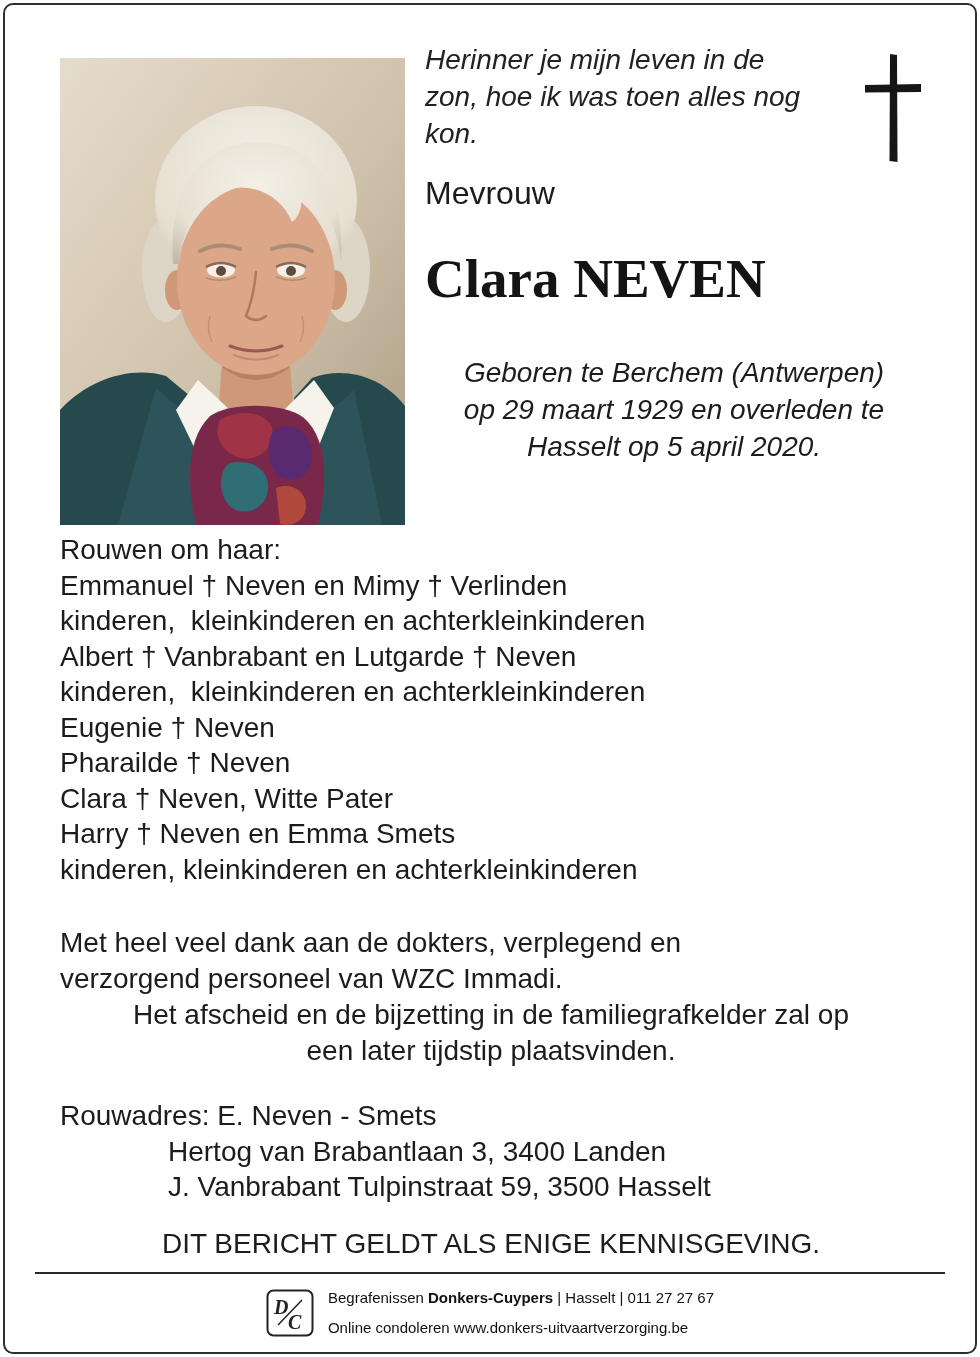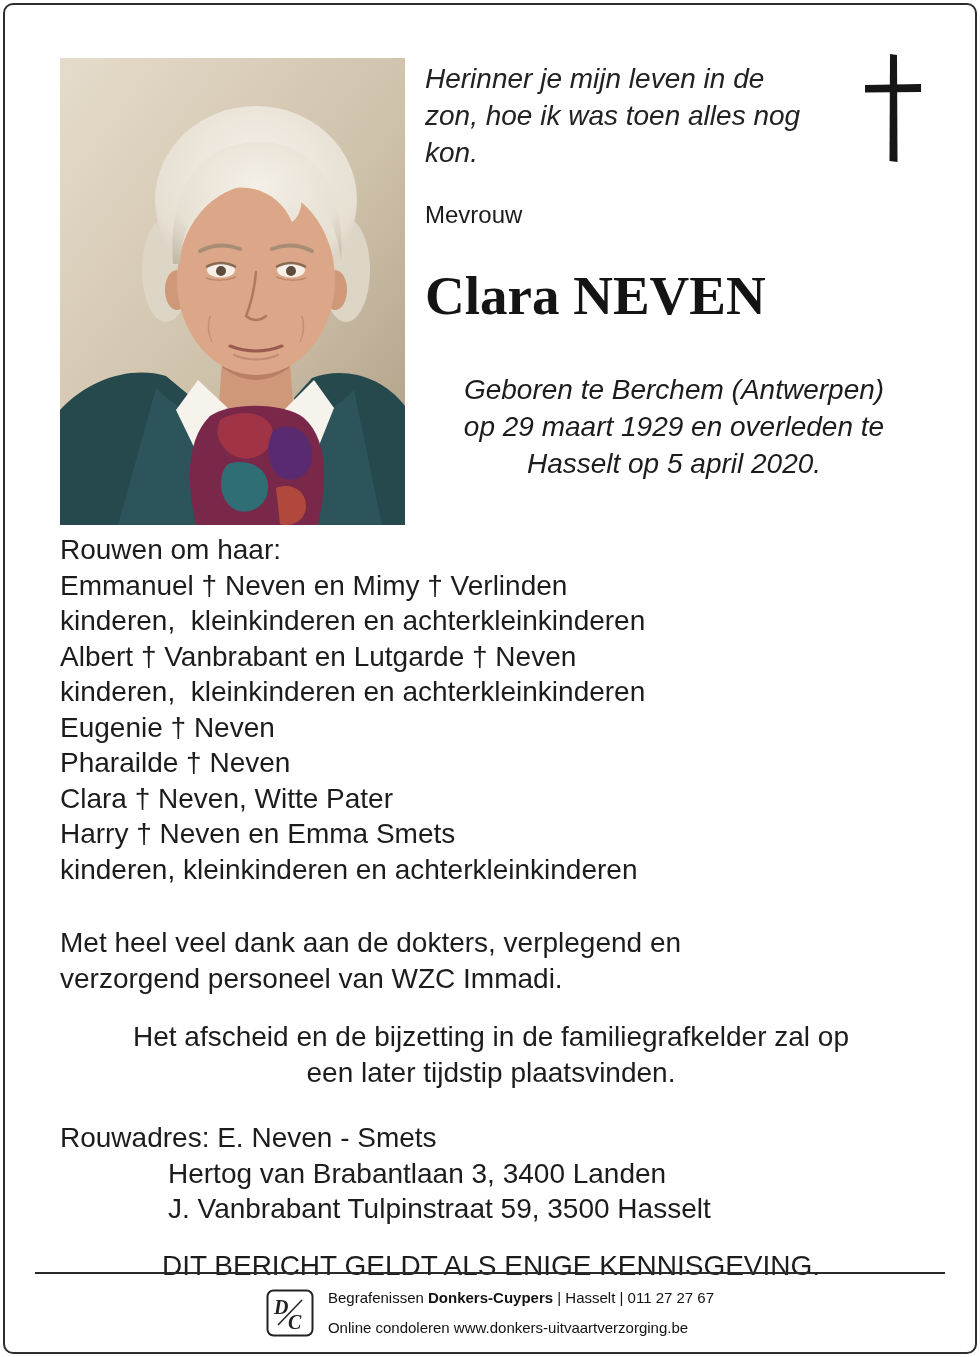--- a/index.html
+++ b/index.html
@@ -20,30 +20,30 @@
   .photo {
     position: absolute; left: 60px; top: 58px;
     width: 345px; height: 467px;
     overflow: hidden;
   }
   .cross {
     position: absolute; left: 862px; top: 52px;
     width: 62px; height: 112px;
   }
   .right-col {
-    position: absolute; left: 425px; top: 60px; width: 498px;
+    position: absolute; left: 425px; top: 41px; width: 498px;
   }
   .quote {
     font-style: italic;
     font-size: 28px; line-height: 37px;
     width: 392px; color: #222;
   }
   .salutation {
-    margin-top: 30px;
-    font-size: 24px;
+    margin-top: 23px;
+    font-size: 32px;
   }
   .name {
     margin-top: 38px;
     font-family: "Liberation Serif", serif;
     font-weight: bold;
     font-size: 55px;
     line-height: 58px;
     color: #141414;
   }
   .dates {
@@ -53,21 +53,21 @@
     font-size: 28px; line-height: 37px; font-style: italic;
   }
   .body-block {
     position: absolute; left: 60px; top: 532px; width: 862px;
     font-size: 28px; line-height: 35.5px;
   }
   .mline { white-space: pre-wrap; }
   .indent { }
   .thanks { margin-top: 38px; max-width: 712px; }
   .farewell {
-    margin: 23px auto 0;
+    margin: 1px auto 0;
     max-width: 730px;
     text-align: center;
   }
   .rouwadres { margin-top: 30px; }
   .addr { margin-left: 108px; }
   .notice { margin-top: 21px; text-align: center; }
   .divider {
     position: absolute; left: 35px; right: 35px; top: 1272px;
     border: none; border-top: 2px solid #2a2a2a; height: 0;
   }

